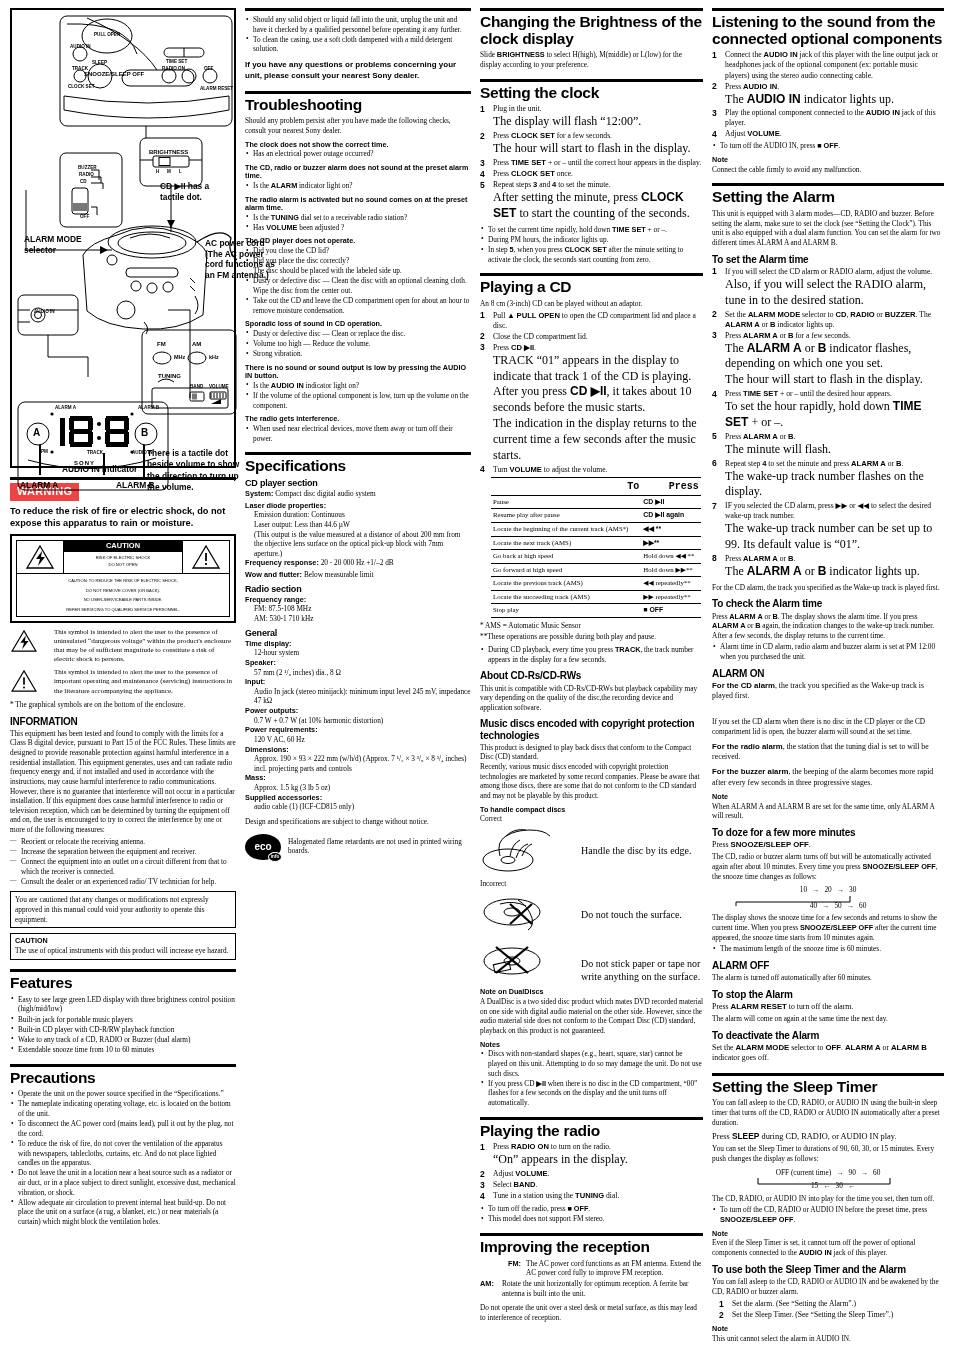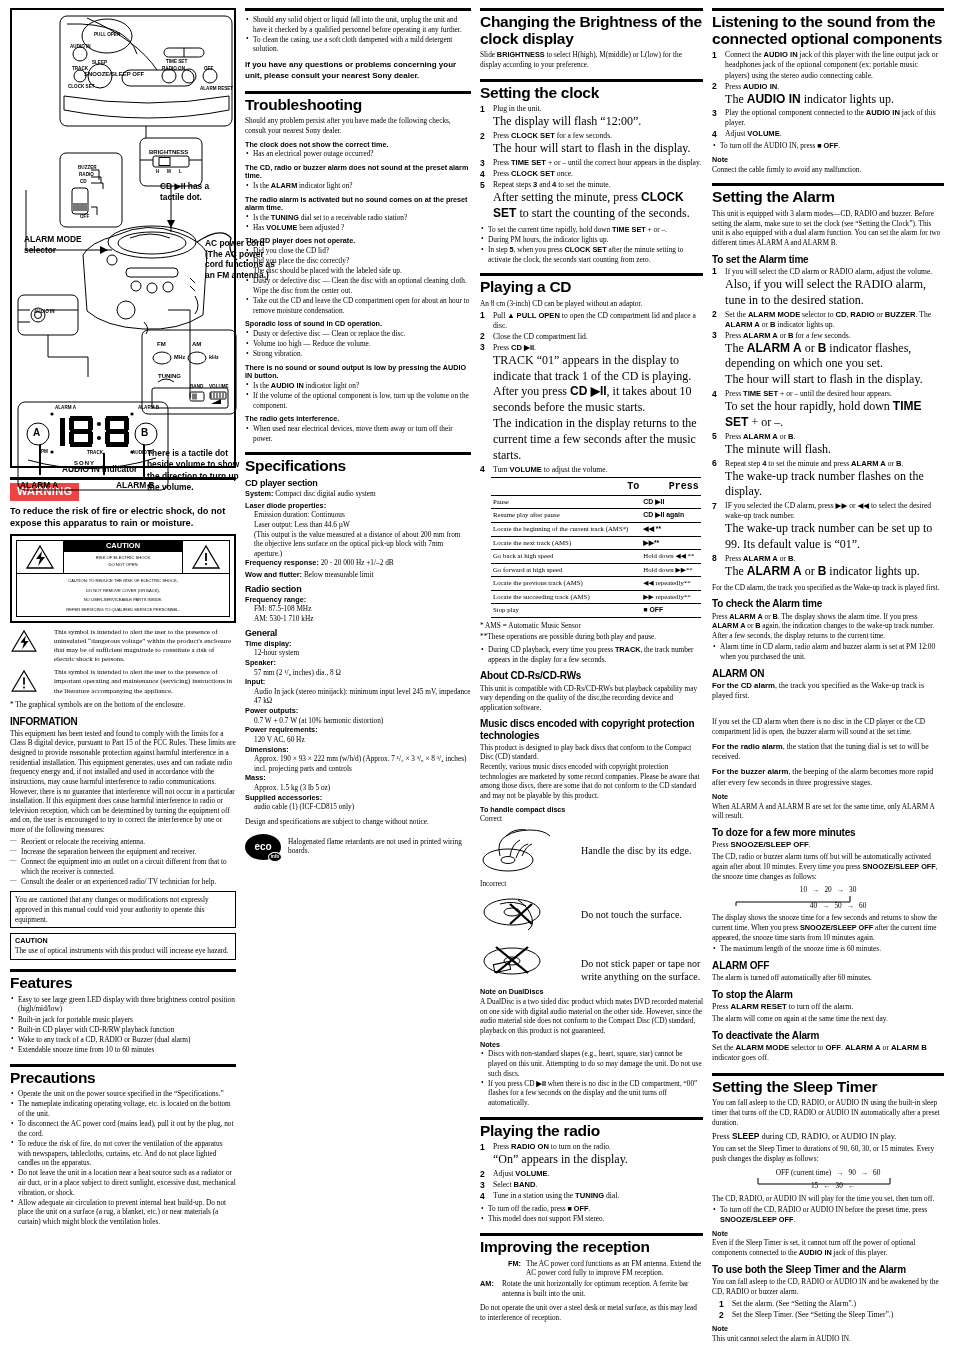--- a/index.html
+++ b/index.html
@@ -747,21 +747,21 @@
           <path d="M150 1 v6 H18 v-6" fill="none" stroke="#000" stroke-width="1"></path>
         </svg>
       </div>
       <div class="flowline" style="margin-top:-7px;padding-left:10px;">
         <span>15</span>
         <span class="arrw">←</span>
         <span>30</span>
         <span class="arrw">←</span>
       </div>
     </div>
-    <p>The CD, RADIO, or AUDIO IN will play for the time you set, then turn off.</p>
+    <p>The CD, RADIO, or AUDIO IN into play for the time you set, then turn off.</p>
     <ul>
       <li>To turn off the CD, RADIO or AUDIO IN before the preset time, press <b>SNOOZE/SLEEP OFF</b>.</li>
     </ul>
     <h4>Note</h4>
     <p>Even if the Sleep Timer is set, it cannot turn off the power of optional components connected to the <b>AUDIO IN</b> jack of this player.</p>
 
     <h2>To use both the Sleep Timer and the Alarm</h2>
     <p>You can fall asleep to the CD, RADIO or AUDIO IN and be awakened by the CD, RADIO or buzzer alarm.</p>
     <ol class="steps" id="both-steps" style="margin-top:3px;margin-left:7px;">
           <li><span class="num">1</span><span class="stepmain">Set the alarm. (See “Setting the Alarm”.)</span></li>

